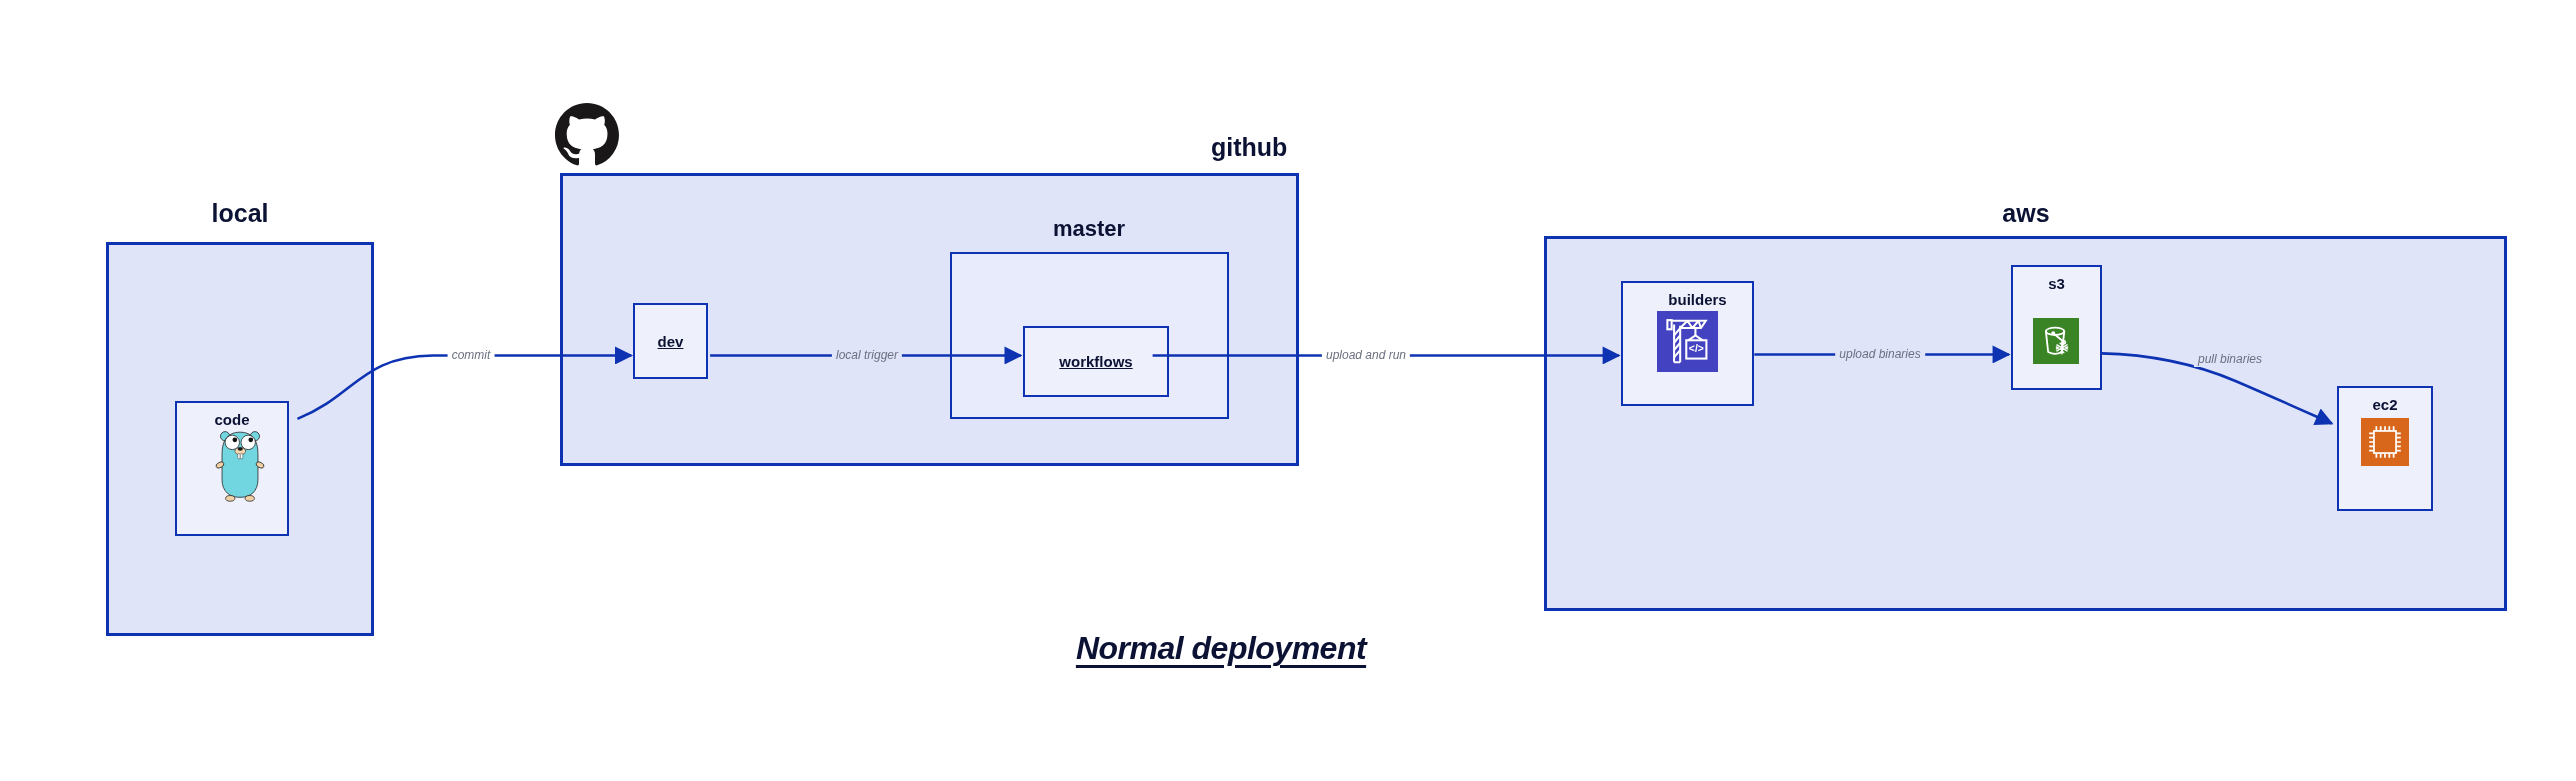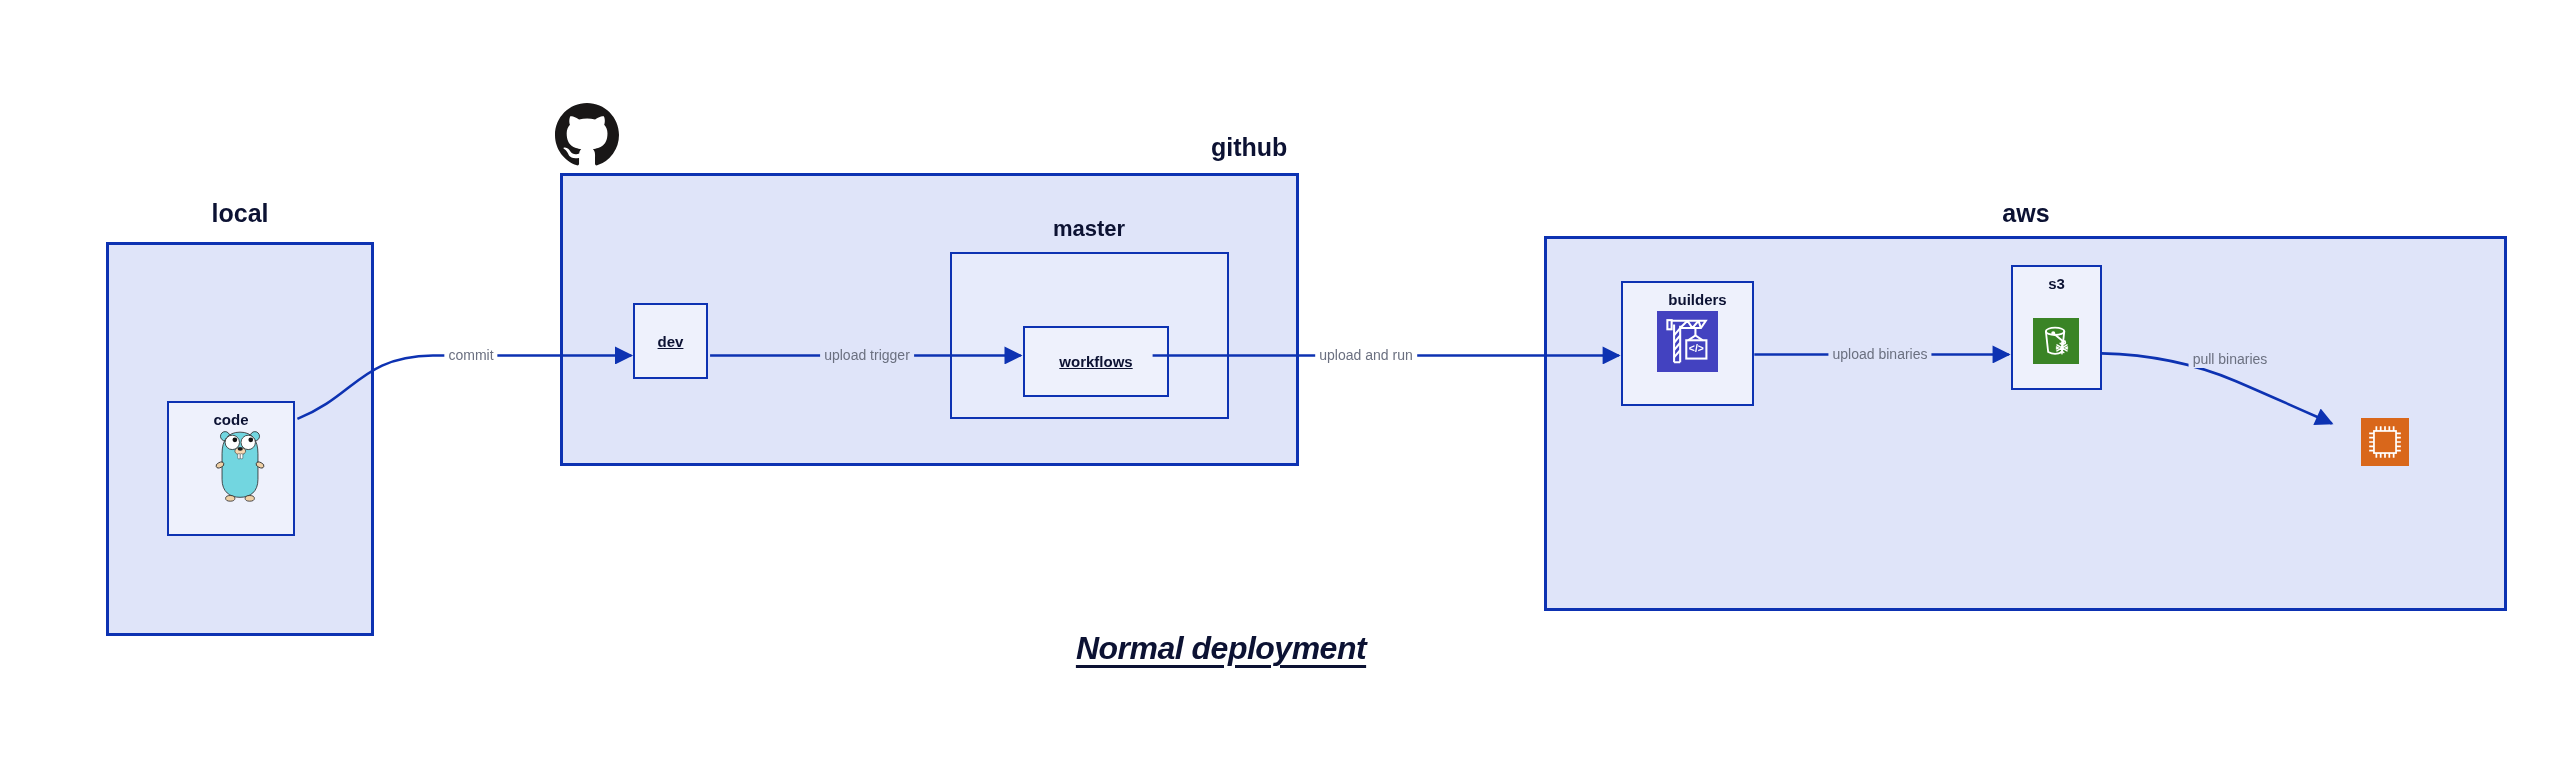--- a/index.html
+++ b/index.html
@@ -51,21 +51,21 @@
     color:var(--text-navy);
     font-size:15px;font-weight:700;
     margin-top:8.2px;
     white-space:nowrap;
   }
   .node-label.centered{margin:auto;text-decoration:underline;}
   .edge-layer{position:absolute;left:0;top:0;z-index:5;pointer-events:none;}
   .edge-label{
     position:absolute;
     transform:translate(-50%,-50%);
-    font-size:14px;
+    font-size:12px;font-style:italic;
     color:var(--edge-label-gray);
     white-space:nowrap;
     padding:1px 4.1px;
     z-index:6;
   }
   .bg-white{background:var(--background);}
   .bg-group{background:var(--group-fill);}
   .diagram-title{
     position:absolute;
     transform:translateX(-50%);
@@ -81,21 +81,21 @@
   .icon-wrap{position:absolute;z-index:4;line-height:0;}
 </style>
 </head>
 <body>
 
 <div id="canvas">
 
   <div class="group-label center-x" style="left:240px;top:199px;">local</div>
   <div class="group-box" style="left:106px;top:242px;width:268px;height:394px;"></div>
 
-  <div class="node-box" style="left:167px;top:401px;width:128px;height:135px;">
+  <div class="node-box" style="left:175px;top:401px;width:114px;height:135px;">
     <div class="node-label">code</div>
   </div>
   <div class="icon-wrap" style="left:214px;top:427px;">
     <svg width="52" height="77" viewBox="0 0 100 150">
       <g stroke="#2b2b2b" stroke-width="1.6">
         <circle cx="21" cy="18" r="9" fill="var(--gopher-teal)"></circle>
         <circle cx="79" cy="18" r="9" fill="var(--gopher-teal)"></circle>
         <path d="M50 10 C74 10 85 26 85 52 L85 102 C85 126 70 137 50 137 C30 137 15 126 15 102 L15 52 C15 26 26 10 50 10 Z" fill="var(--gopher-teal)"></path>
         <ellipse cx="11" cy="74" rx="8" ry="5" fill="#f0d1a6" transform="rotate(-25 11 74)"></ellipse>
         <ellipse cx="89" cy="74" rx="8" ry="5" fill="#f0d1a6" transform="rotate(25 89 74)"></ellipse>
@@ -170,20 +170,23 @@
         <circle cx="44" cy="33" r="2.4" fill="#ffffff"></circle>
         <circle cx="67" cy="53" r="3.2"></circle>
       </g>
       <g stroke="#ffffff" stroke-width="3.2" fill="none" stroke-linecap="round">
         <path d="M63 52 V78 M52 58.5 L74 71.5 M74 58.5 L52 71.5"></path>
         <path d="M59 55 L63 58 L67 55 M59 75 L63 72 L67 75 M51 63 L55 65 L51 67 M75 63 L71 65 L75 67"></path>
       </g>
     </svg>
   </div>
 
+  <div class="node-box" style="left:2337px;top:386px;width:96px;height:125px;">
+    <div class="node-label">ec2</div>
+  </div>
   <div class="icon-wrap" style="left:2361px;top:418px;">
     <svg width="48" height="48" viewBox="0 0 100 100">
       <rect x="0" y="0" width="100" height="100" fill="var(--ec2-orange)"></rect>
       <g stroke="#ffffff" stroke-width="3.6" fill="none">
         <rect x="27" y="27" width="46" height="46"></rect>
         <path d="M32 27 V17 M41 27 V17 M50 27 V17 M59 27 V17 M68 27 V17"></path>
         <path d="M32 73 V83 M41 73 V83 M50 73 V83 M59 73 V83 M68 73 V83"></path>
         <path d="M27 32 H17 M27 41 H17 M27 50 H17 M27 59 H17 M27 68 H17"></path>
         <path d="M73 32 H83 M73 41 H83 M73 50 H83 M73 59 H83 M73 68 H83"></path>
       </g>
@@ -199,21 +202,21 @@
     <g fill="none" stroke="var(--edge-blue)" stroke-width="5">
       <path d="M 577 813 C 690 768 700 692 840 690 L 1225 690" marker-end="url(#ah)"></path>
       <path d="M 1378 690 H 1981" marker-end="url(#ah)"></path>
       <path d="M 2237 690 H 3142" marker-end="url(#ah)"></path>
       <path d="M 3405 688 H 3899" marker-end="url(#ah)"></path>
       <path d="M 4079 686 C 4170 688 4260 706 4340 740 C 4410 770 4470 797 4526 822" marker-end="url(#ah)"></path>
     </g>
   </svg>
 
   <span class="edge-label bg-white" style="left:471px;top:355px;">commit</span>
-  <span class="edge-label bg-group" style="left:867px;top:355px;">upload trigger</span>
+  <span class="edge-label bg-group" style="left:867px;top:355px;">local trigger</span>
   <span class="edge-label bg-white" style="left:1366px;top:355px;">upload and run</span>
   <span class="edge-label bg-group" style="left:1880px;top:354px;">upload binaries</span>
   <span class="edge-label bg-group" style="left:2230px;top:359px;">pull binaries</span>
 
   <div class="diagram-title" style="left:1221px;top:630px;">Normal deployment</div>
 
 </div>
 
 
 </body></html>

